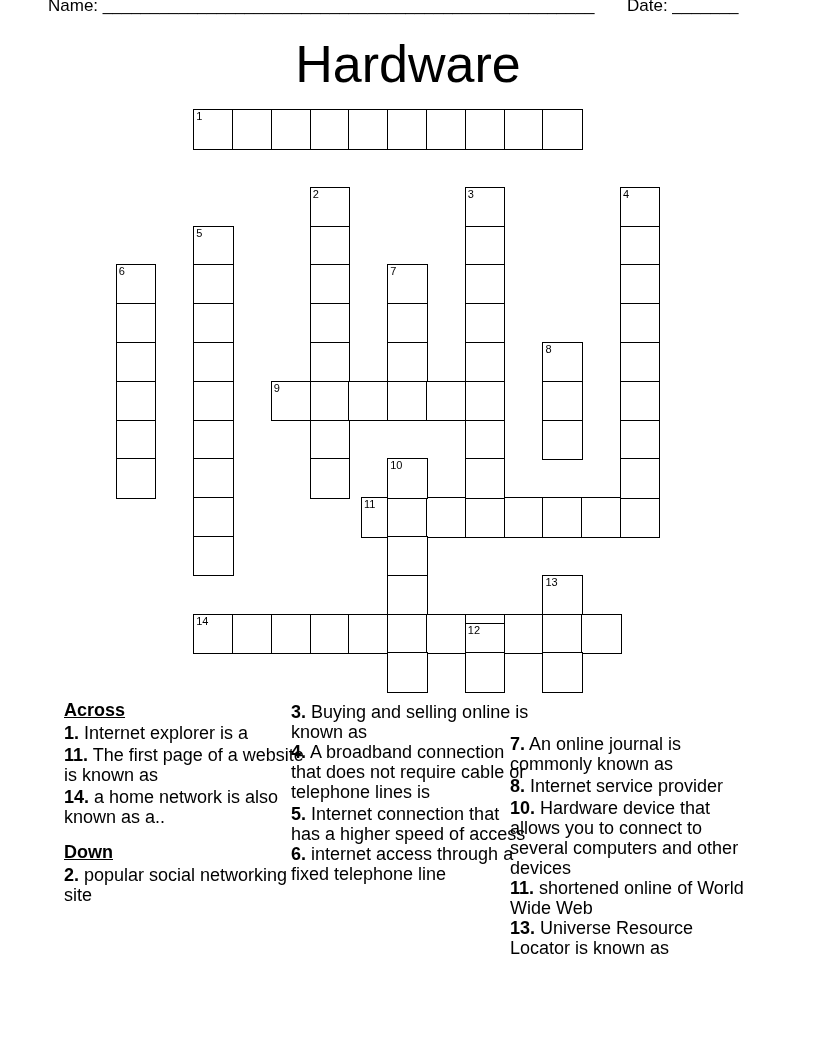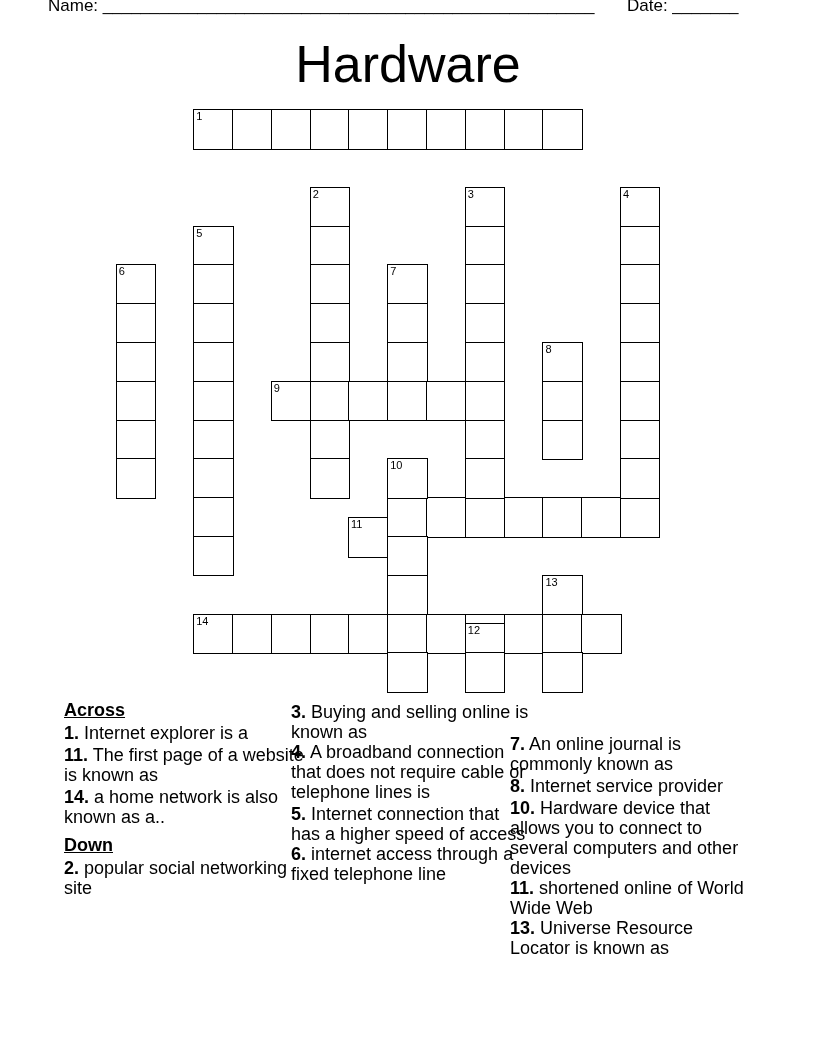--- a/index.html
+++ b/index.html
@@ -42,21 +42,21 @@
     <div class="cell" style="left: 503.65px; top: 109.25px;"></div>
     <div class="cell" style="left: 542.45px; top: 109.25px;"></div>
     <div class="cell" style="left: 270.85px; top: 380.85px;">
       <span class="num">9</span>
     </div>
     <div class="cell" style="left: 309.65px; top: 380.85px;"></div>
     <div class="cell" style="left: 348.45px; top: 380.85px;"></div>
     <div class="cell" style="left: 387.25px; top: 380.85px;"></div>
     <div class="cell" style="left: 426.05px; top: 380.85px;"></div>
     <div class="cell" style="left: 464.85px; top: 380.85px;"></div>
-    <div class="cell" style="left: 348px; top: 497.25px; margin-top: 20px;">
+    <div class="cell" style="left: 361px; top: 497.25px;">
       <span class="num">11</span>
     </div>
     <div class="cell" style="left: 387.25px; top: 497.25px;"></div>
     <div class="cell" style="left: 426.05px; top: 497.25px;"></div>
     <div class="cell" style="left: 464.85px; top: 497.25px;"></div>
     <div class="cell" style="left: 503.65px; top: 497.25px;"></div>
     <div class="cell" style="left: 542.45px; top: 497.25px;"></div>
     <div class="cell" style="left: 581.25px; top: 497.25px;"></div>
     <div class="cell" style="left: 620.05px; top: 497.25px;"></div>
     <div class="cell" style="left: 193.25px; top: 613.65px;">
@@ -142,21 +142,21 @@
     <div class="cell" style="left: 542.45px; top: 574.85px;">
       <span class="num">13</span>
     </div>
     <div class="cell" style="left: 542.45px; top: 652.45px;"></div>
   </div>
 
 <div class="clues col1">
   <div class="heading">Across</div>
   <div class="clue"><b>1.</b><span> Internet explorer is a</span></div>
   <div class="clue"><b>11.</b><span> The first page of a website is known as</span></div>
-  <div class="clue" style="margin-bottom:8px"><b>14.</b><span> a home network is also known as a..</span></div>
+  <div class="clue" style="margin-bottom:15px"><b>14.</b><span> a home network is also known as a..</span></div>
   <div class="heading">Down</div>
   <div class="clue"><b>2.</b><span> popular social networking site</span></div>
 </div>
 
 <div class="clues col2" style="top:702px">
   <div class="clue" style="margin-bottom:0"><b>3.</b><span> Buying and selling online is known as</span></div>
   <div class="clue"><b>4.</b><span> A broadband connection that does not require cable or telephone lines is</span></div>
   <div class="clue" style="margin-bottom:0"><b>5.</b><span> Internet connection that has a higher speed of access</span></div>
   <div class="clue"><b>6.</b><span> internet access through a fixed telephone line</span></div>
 </div>

